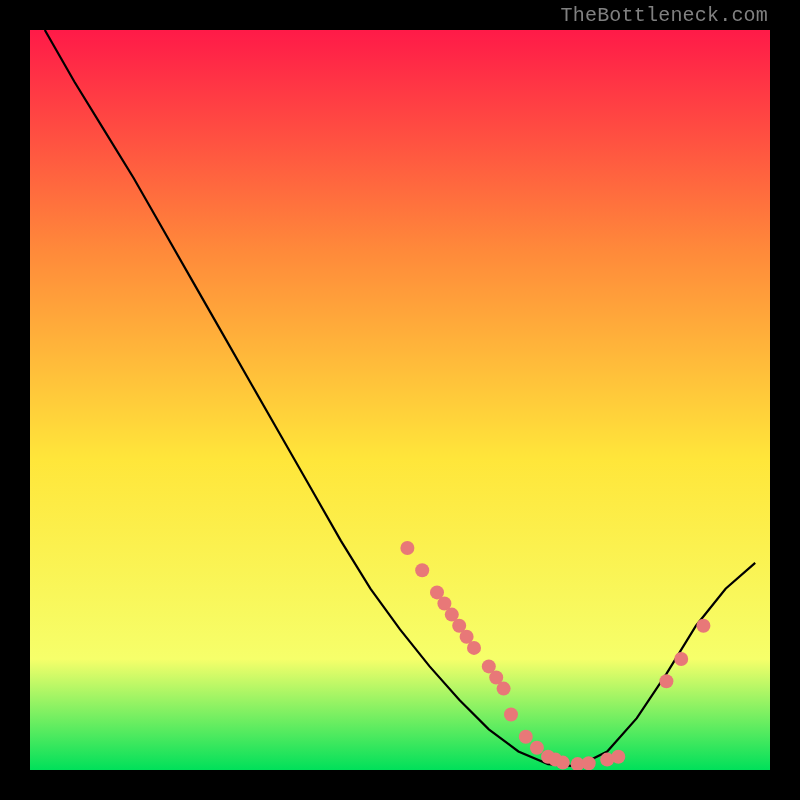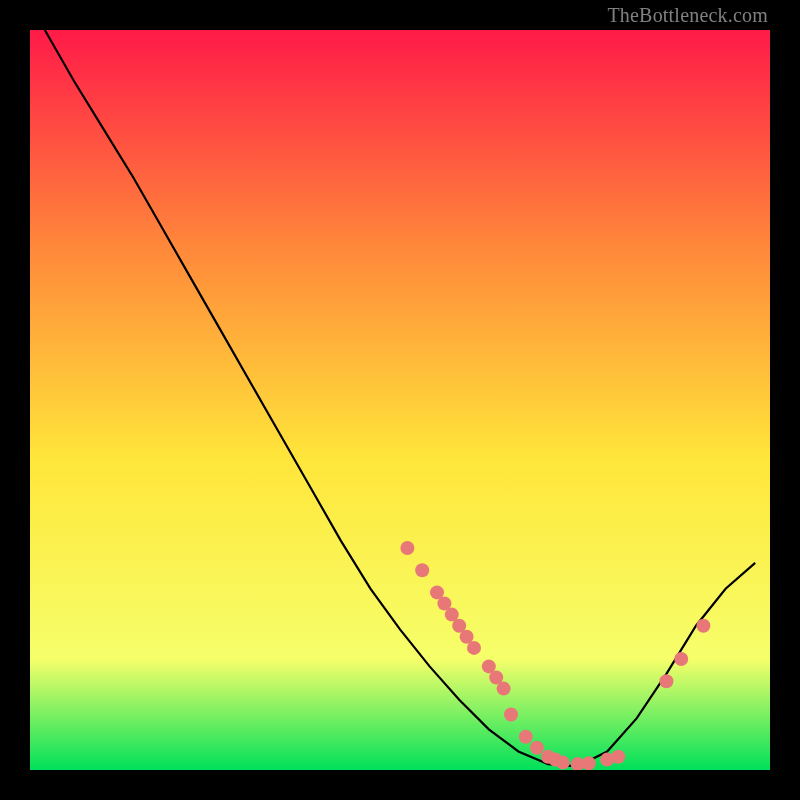--- a/index.html
+++ b/index.html
@@ -16,21 +16,21 @@
     position: absolute;
     left: 0;
     top: 0;
     width: 740px;
     height: 740px;
   }
   .attribution {
     position: absolute;
     top: 4px;
     right: 32px;
-    font-family: Liberation Serif, serif;
+    font-family: Liberation Mono, monospace;
     font-size: 20px;
     color: #808080;
     letter-spacing: 0.2px;
     text-align: center;
   }
 </style>
 </head>
 <body>
 
 <div class="attribution">TheBottleneck.com</div>

